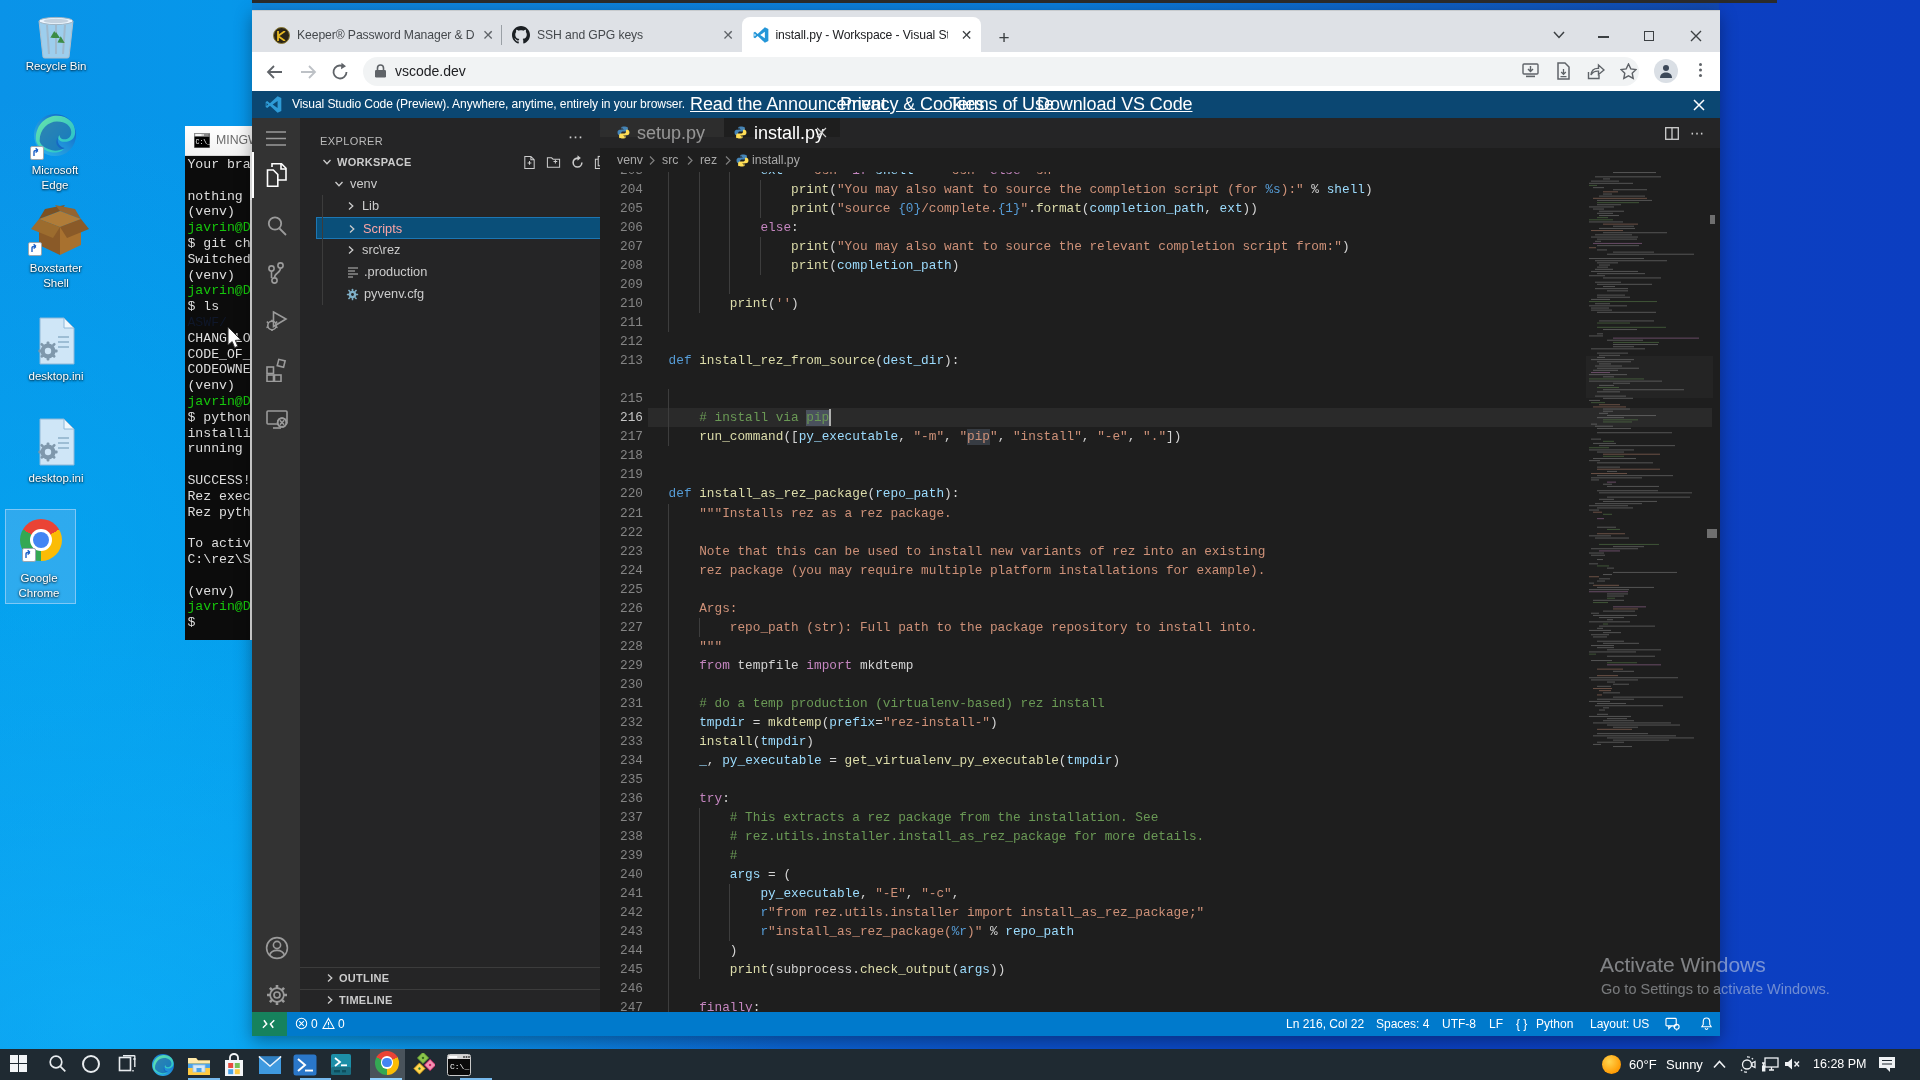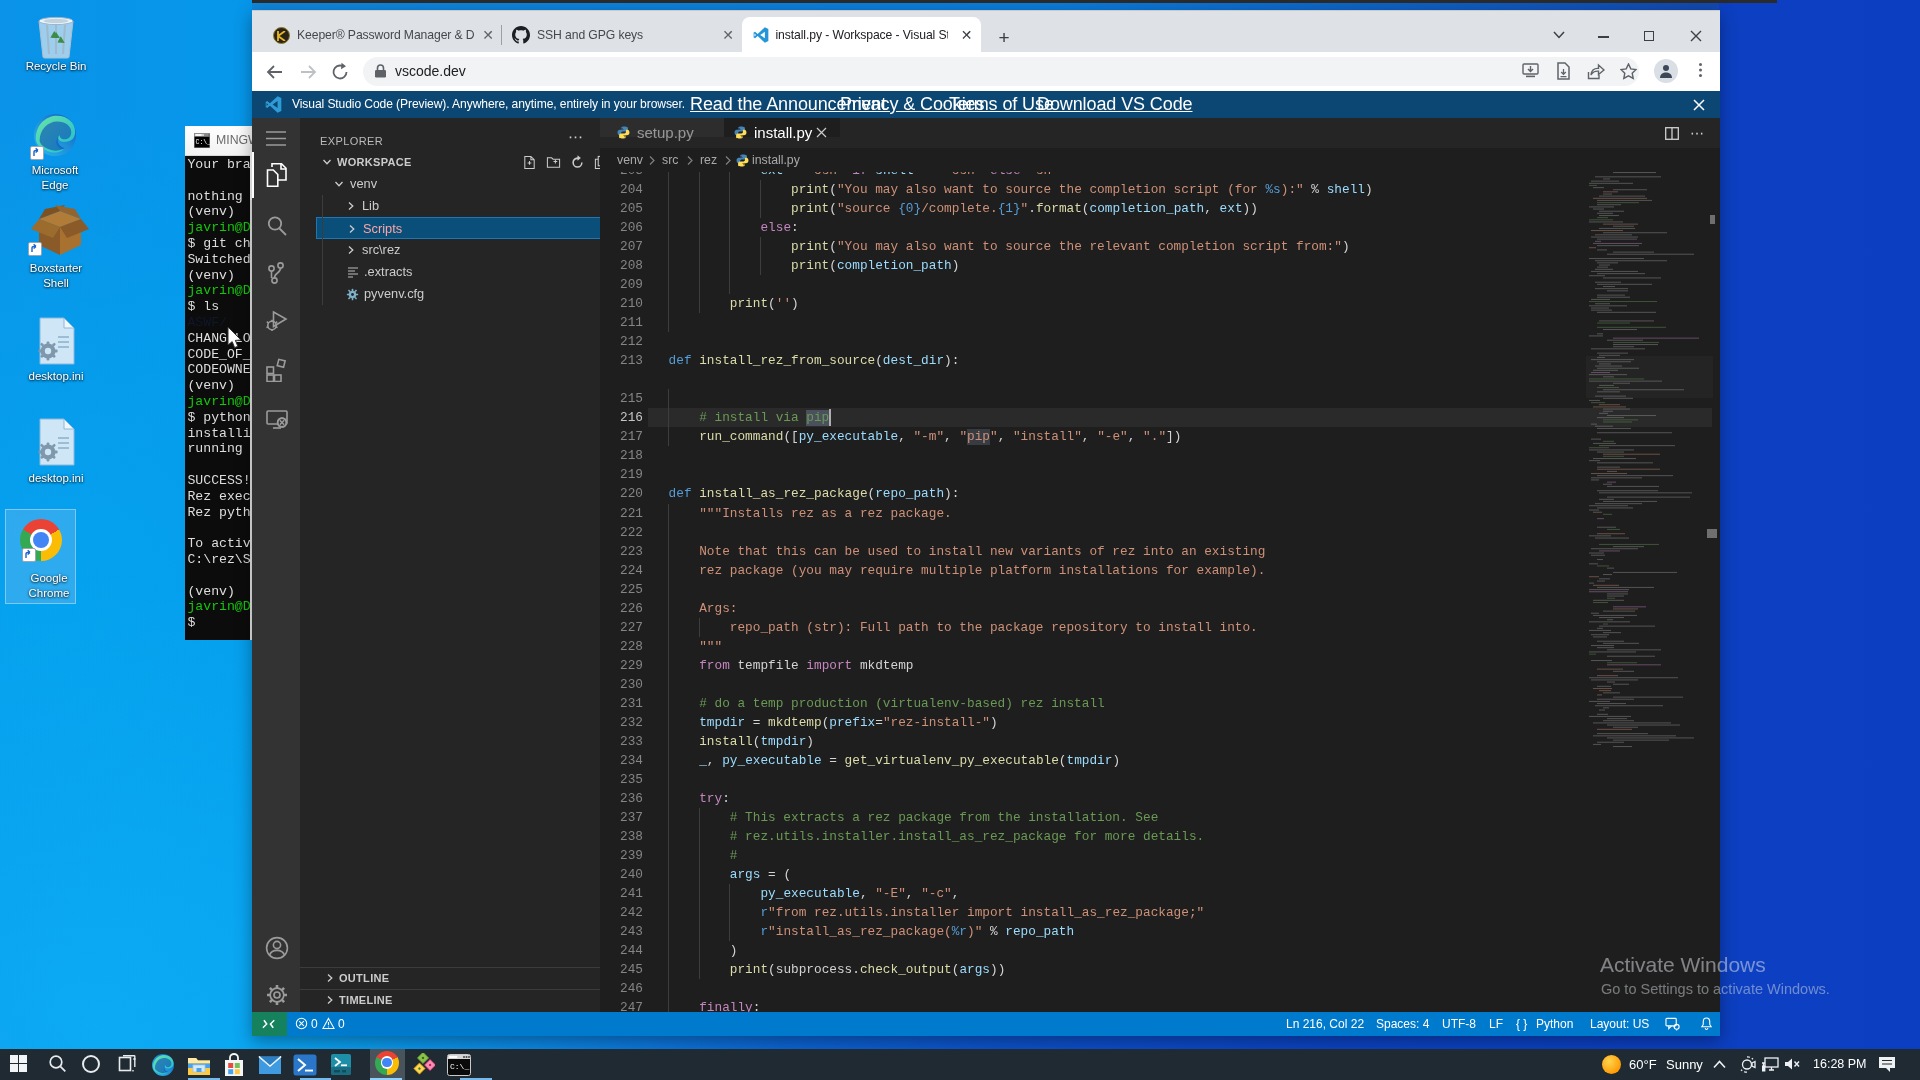--- a/index.html
+++ b/index.html
@@ -29,21 +29,21 @@
 #banner{position:absolute;left:0;top:80.5px;width:100%;height:27.5px;background:#0b4772;color:#fff;font-size:12.1px;line-height:27px;letter-spacing:-.1px}
 #banner a{font-size:18px}
 #banner a{color:#fff;text-decoration:underline}
 #wb{position:absolute;left:0;top:108px;width:100%;height:893.5px;background:#1e1e1e}
 #abar{position:absolute;left:0;top:0;width:48px;height:100%;background:#333333}
 #sbar{position:absolute;left:48px;top:0;width:300px;height:100%;background:#252526;color:#cccccc}
 .trow{position:absolute;left:16px;width:300px;height:22px;font-size:12.8px;line-height:22px;color:#cccccc;white-space:nowrap}
 .chev{position:absolute;top:5.5px;width:10px;height:10px}
 #edt{position:absolute;left:348px;top:0;width:1119.5px;height:100%;background:#1e1e1e;overflow:hidden}
 #tabsrow{position:absolute;left:0;top:0;width:100%;height:30px;background:#252526}
-.etab{position:absolute;top:0;height:19px;font-size:15px;line-height:30px}
+.etab{position:absolute;top:0;height:19px;font-size:18px;line-height:30px}
 #bcrumb{position:absolute;left:0;top:30px;width:100%;height:24px;background:#1e1e1e;color:#a9a9a9;font-size:12.3px;line-height:24px}
 #code{position:absolute;left:0;top:54px;width:100%;height:839.5px;overflow:hidden;font:12.75px/19.03px "Liberation Mono",monospace}
 .cl{position:absolute;left:0;width:100%;height:19.03px;white-space:pre}
 .ln{position:absolute;left:0;top:0;width:43px;text-align:right;color:#858585}
 .ct{position:absolute;left:68.6px;top:0;white-space:pre;color:#d4d4d4}
 .g{position:absolute;width:1px;height:19.03px;background:#3d3d3d}
 .k{color:#569cd6}.kc{color:#c586c0}.fn{color:#dcdcaa}.v{color:#9cdcfe}.s{color:#ce9178}.c{color:#6a9955}.ph{color:#569cd6}
 
 #status{position:absolute;left:0;top:1001.5px;width:100%;height:24px;background:#007acc;color:#fff;font-size:12px;line-height:24px}
 
@@ -147,21 +147,21 @@
 <div class="a" style="left:5px;top:509px;width:71px;height:95px;background:rgba(130,190,240,.33);border:1px solid rgba(170,215,250,.65)"></div>
 <div class="a" style="left:20px;top:519px;width:42px;height:42px;border-radius:50%;background:conic-gradient(from 60deg,#fbbc05 0 120deg,#34a853 0 240deg,#ea4335 0 360deg)">
 <div class="a" style="left:24%;top:24%;width:52%;height:52%;border-radius:50%;background:#fff"></div>
 <div class="a" style="left:31%;top:31%;width:38%;height:38%;border-radius:50%;background:#4285f4"></div>
   </div>
 <div class="a" style="left:22px;top:548px;width:14px;height:14px;background:#fff;border:1px solid #9aa7b0;border-radius:2px">
 <svg width="12" height="12" viewBox="0 0 12 12">
       <path d="M3 9 L3 5 Q3 3.4 5.2 3.4 L7 3.4 M7 3.4 L4.6 1.4 M7 3.4 L4.6 5.6" transform="rotate(0)" stroke="#1e62c8" stroke-width="1.4" fill="none"></path>
     </svg>
   </div>
-<div class="ico-label" style="left:14px;top:571px;width:70px">Google<br>Chrome</div>
+<div class="ico-label" style="left:4px;top:571px;width:70px">Google<br>Chrome</div>
 <div class="a" style="left:252px;top:0;width:1524.5px;height:3px;background:#2b2b2b"></div>
 <div class="a" style="left:252px;top:3px;width:1466.5px;height:7px;background:linear-gradient(to right,#0f86dd,#0b7cda 55%,#1248b0 100%)"></div>
 <div class="a" id="term">
 <div class="tbar">
       <svg class="a" style="left:9px;top:7px" width="16" height="15" viewBox="0 0 16 15">
 <rect x="0" y="0" width="16" height="15" fill="#000" stroke="#9a9a9a" stroke-width="1"></rect>
 <rect x="0.5" y="0.5" width="15" height="3" fill="#cfcfcf"></rect>
         <rect x="1.5" y="1.2" width="6" height="1.6" fill="#fff"></rect>
 <circle cx="11" cy="2" r=".8" fill="#333"></circle>
         <circle cx="13" cy="2" r=".8" fill="#333"></circle>
@@ -418,21 +418,21 @@
         <div class="trow" style="top:121px">
           <svg class="chev" style="left:30px" viewBox="0 0 10 10">
             <path d="M3 1.5 L6.8 5 L3 8.5" stroke="#cccccc" stroke-width="1.3" fill="none"></path>
           </svg>
           <span class="a" style="left:46px">src\rez</span>
         </div>
         <div class="trow" style="top:143px">
           <svg class="a" style="left:31px;top:5px" width="12" height="12" viewBox="0 0 12 12">
             <path d="M1 2 L11 2 M1 5 L8 5 M1 8 L11 8 M1 11 L6 11" stroke="#8a8a8a" stroke-width="1.4"></path>
           </svg>
-          <span class="a" style="left:48px">.extracts</span>
+          <span class="a" style="left:48px">.production</span>
         </div>
         <div class="trow" style="top:165px">
           <svg class="a" style="left:30px;top:4.5px" width="13" height="13" viewBox="0 0 24 24">
             <g fill="#7fb0c8">
               <circle cx="12" cy="12" r="7"></circle>
               <circle cx="12" cy="12" r="2.6" fill="#252526"></circle>
               <rect x="10.6" y="1.5" width="2.8" height="5" rx="1"></rect>
               <rect x="10.6" y="17.5" width="2.8" height="5" rx="1"></rect>
               <rect x="1.5" y="10.6" width="5" height="2.8" rx="1"></rect>
               <rect x="17.5" y="10.6" width="5" height="2.8" rx="1"></rect>

